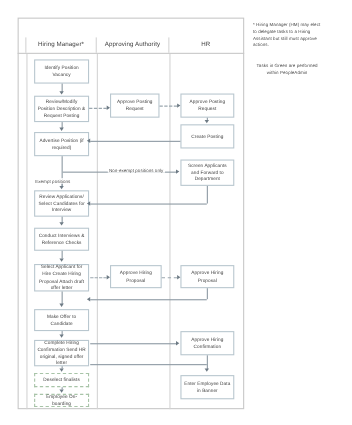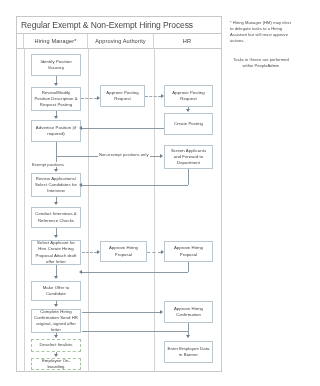--- a/index.html
+++ b/index.html
@@ -115,21 +115,20 @@
   .note1{left:230px;top:20px;width:62px;text-align:left;}
   .note2{left:230px;top:57px;width:62px;text-align:center;}
 </style>
 </head>
 <body>
 
 <div id="canvas">
 
   <div class="frame"></div>
 
-  <div class="title-bar">Regular Exempt &amp; Non-Exempt Hiring Process</div>
 
   <div class="header-row">
     <div class="hdr-cell hdr-gutter"></div>
     <div class="hdr-cell hdr-hm">Hiring Manager*</div>
     <div class="hdr-cell hdr-aa">Approving Authority</div>
     <div class="hdr-cell hdr-hr">HR</div>
   </div>
 
   <div class="lane-line l0"></div>
   <div class="lane-line l1"></div>

